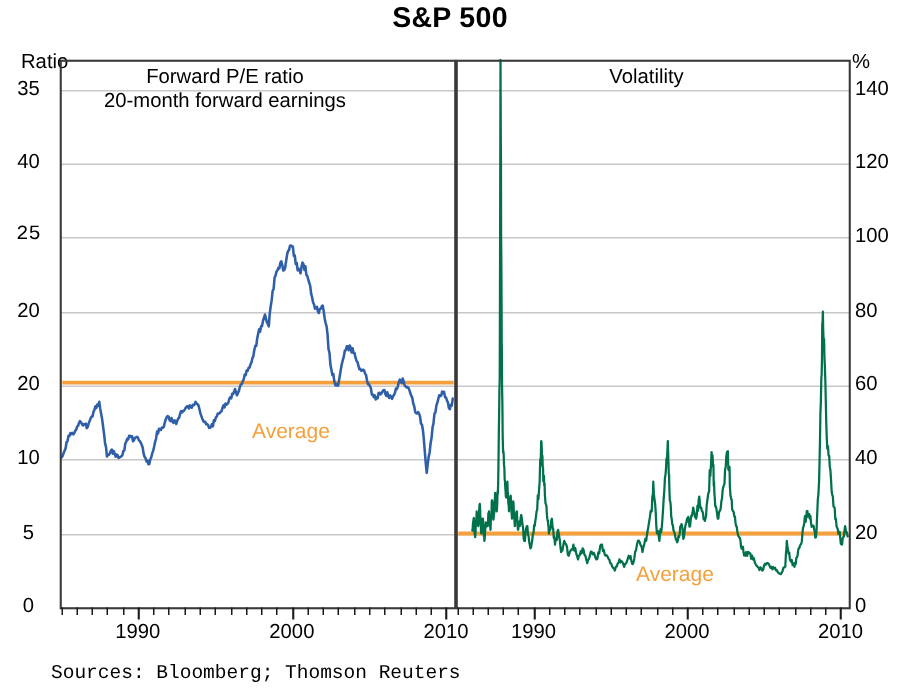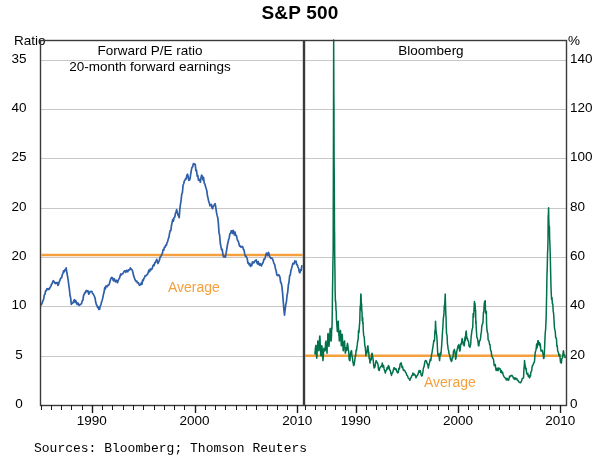--- a/index.html
+++ b/index.html
@@ -65,21 +65,21 @@
 
   <div class="axis-unit-left">Ratio</div>
   <div class="axis-unit-right">%</div>
 
   <div class="panel-heading left">
     <div>Forward P/E ratio</div>
     <div>20-month forward earnings</div>
   </div>
 
   <div class="panel-heading right">
-    <div>Bloomberg</div>
+    <div>Volatility</div>
   </div>
 
   <svg id="plot-svg" width="600" height="463">
       <line x1="40.5" y1="60.5" x2="303.5" y2="60.5" stroke="#c8c8c8" stroke-width="1"></line>
       <line x1="40.5" y1="109.5" x2="303.5" y2="109.5" stroke="#c8c8c8" stroke-width="1"></line>
       <line x1="40.5" y1="158.5" x2="303.5" y2="158.5" stroke="#c8c8c8" stroke-width="1"></line>
       <line x1="40.5" y1="208.5" x2="303.5" y2="208.5" stroke="#c8c8c8" stroke-width="1"></line>
       <line x1="40.5" y1="257.5" x2="303.5" y2="257.5" stroke="#c8c8c8" stroke-width="1"></line>
       <line x1="40.5" y1="306.5" x2="303.5" y2="306.5" stroke="#c8c8c8" stroke-width="1"></line>
       <line x1="40.5" y1="356.5" x2="303.5" y2="356.5" stroke="#c8c8c8" stroke-width="1"></line>
@@ -152,21 +152,21 @@
 
   <div id="tick-layer">
       <div class="tick-label xtick" style="left: 68.8672px; top: 413px;">1990</div>
       <div class="tick-label xtick" style="left: 171.602px; top: 413px;">2000</div>
       <div class="tick-label xtick" style="left: 274.336px; top: 413px;">2010</div>
       <div class="tick-label xtick" style="left: 332.672px; top: 413px;">1990</div>
       <div class="tick-label xtick" style="left: 435.016px; top: 413px;">2000</div>
       <div class="tick-label xtick" style="left: 537.359px; top: 413px;">2010</div>
       <div class="tick-label ytick-left" style="left: 3px; top: 50.7297px;">35</div>
       <div class="tick-label ytick-left" style="left: 3px; top: 100.054px;">40</div>
-      <div class="tick-label ytick-left" style="left: 3px; top: 149.378px;">25</div>
+      <div class="tick-label ytick-left" style="left: 3px; top: 149.378px; font-family: Liberation Mono, monospace;">25</div>
       <div class="tick-label ytick-left" style="left: 3px; top: 198.703px;">20</div>
       <div class="tick-label ytick-left" style="left: 3px; top: 248.027px;">20</div>
       <div class="tick-label ytick-left" style="left: 3px; top: 297.351px;">10</div>
       <div class="tick-label ytick-left" style="left: 3px; top: 346.676px;">5</div>
       <div class="tick-label ytick-left" style="left: 3px; top: 396px;">0</div>
       <div class="tick-label ytick-right" style="left: 570px; top: 50.7297px;">140</div>
       <div class="tick-label ytick-right" style="left: 570px; top: 100.054px;">120</div>
       <div class="tick-label ytick-right" style="left: 570px; top: 149.378px;">100</div>
       <div class="tick-label ytick-right" style="left: 570px; top: 198.703px;">80</div>
       <div class="tick-label ytick-right" style="left: 570px; top: 248.027px;">60</div>

